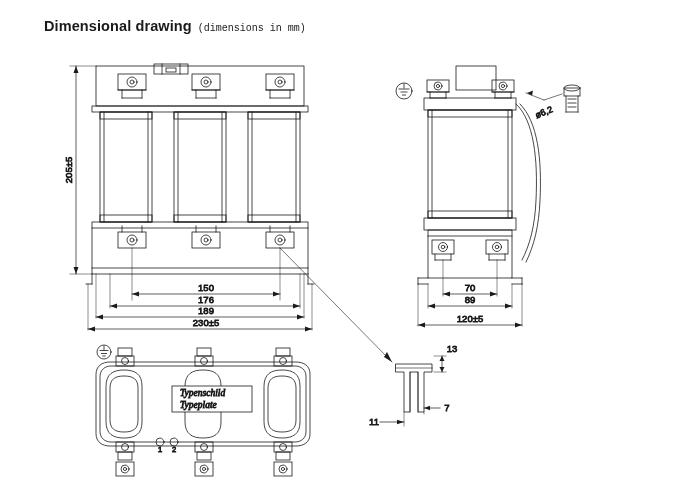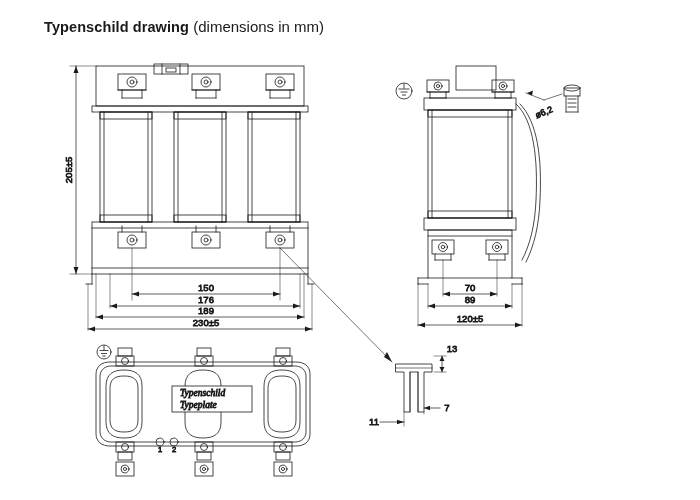--- a/index.html
+++ b/index.html
@@ -27,21 +27,22 @@
     font-size: 14.5px;
     white-space: nowrap;
   }
   .title-strong {
     font-weight: bold;
     font-size: 14.5px;
     letter-spacing: 0.1px;
   }
   .title-rest {
     font-weight: normal;
-    font-size: 15px;
+    font-size: 10px;
+    font-family: Liberation Mono, monospace;
   }
   svg.drawing {
     position: absolute;
     left: 0;
     top: 0;
     width: 700px;
     height: 500px;
   }
   .dimlabel {
     font-family: "Liberation Sans", sans-serif;
@@ -64,21 +65,21 @@
     font-size: 7.5px;
     fill: #1a1a1a;
   }
 </style>
 </head>
 <body>
 
 <div id="page">
 
   <div class="title-block">
-    <span class="title-strong">Typenschild drawing</span><span class="title-rest"> (dimensions in mm)</span>
+    <span class="title-strong">Dimensional drawing</span><span class="title-rest"> (dimensions in mm)</span>
   </div>
 
   <svg class="drawing" viewBox="0 0 700 500">
     <g fill="none" stroke="#1a1a1a" stroke-width="0.8" stroke-linecap="square">
 
       <g>
 
         <rect x="96" y="66" width="208" height="40"></rect>
         <rect x="92" y="106" width="216" height="6"></rect>
         <rect x="92" y="222" width="216" height="52"></rect>

